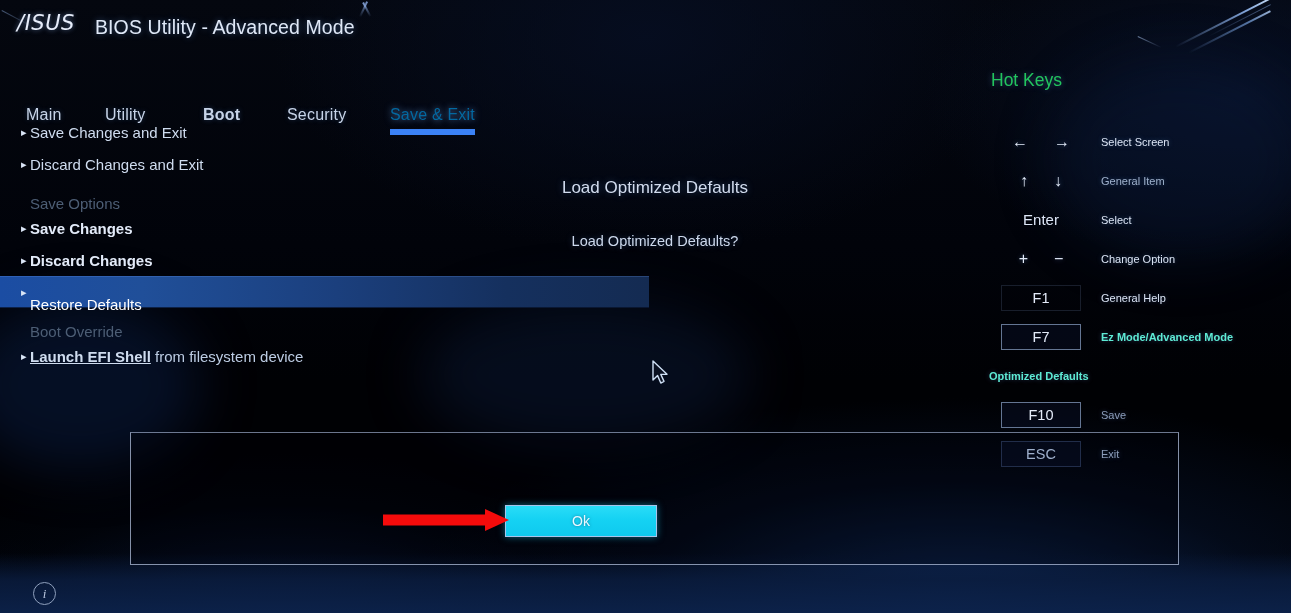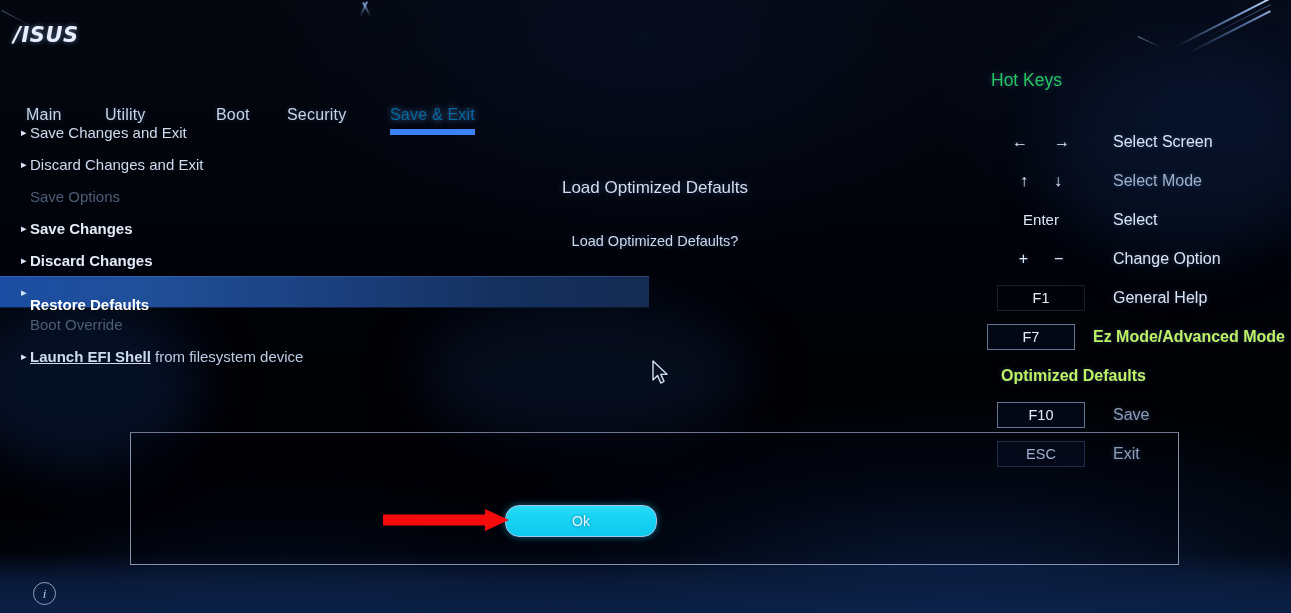--- a/index.html
+++ b/index.html
@@ -48,26 +48,26 @@
   }
 
   
   .header {
     position: absolute;
     left: 0; top: 0;
     width: 100%; height: 58px;
   }
   .asus-logo {
     position: absolute;
-    left: 8px; top: 22px;
+    left: 8px; top: 10px;
     width: 76px; height: 26px;
     display: flex;
     align-items: center;
     justify-content: center;
-    font-weight: bold;
+    font-weight: normal;
     font-size: 21px;
     letter-spacing: 0.5px;
     color: #e8eefb;
     font-style: italic;
     font-family: "DejaVu Sans", sans-serif;
     text-shadow: 0 0 5px rgba(150,190,255,0.55);
   }
   .app-title {
     position: absolute;
     left: 95px; top: 16px;
@@ -125,28 +125,28 @@
   }
   .menu-row .caret {
     position: absolute;
     left: 21px;
     font-size: 11px;
     color: #dbe6f7;
     line-height: 1;
   }
   .menu-row .label { margin-left: 8px; }
   .menu-row.bold .label { font-weight: bold; color: #e3ebf9; }
-  .menu-row.dim { color: #4d5e75; }
+  .menu-row.dim { color: #4d5e75; align-items: flex-end; }
   .menu-row.dim .label { margin-left: 8px; color: #4d5e75; }
   .menu-row.selected {
     background: linear-gradient(90deg, #1b4da3 0%, #204f99 22%, #1b3f7d 52%, #15305e 78%, #142b52 100%);
     width: 627px;
     box-shadow: inset 0 1px 0 rgba(120,170,255,0.22), inset 0 -1px 0 rgba(5,14,34,0.7);
   }
-  .menu-row.selected .label { font-weight: bold; color: #ffffff; margin-top: 24px; }
+  .menu-row.selected .label { font-weight: normal; color: #ffffff; margin-top: 24px; }
   .menu-row .label .lead { font-weight: bold; text-decoration: underline; }
   .menu-row .label .tail { font-weight: normal; color: #bccce3; }
 
   
   .dlg-title {
     position: absolute;
     left: 0; top: 178px;
     width: 1310px;
     text-align: center;
     font-size: 17px;
@@ -178,21 +178,20 @@
     width: 100%; height: 100%;
   }
   .btn {
     position: absolute;
     top: 72px;
     height: 30px;
     display: flex;
     align-items: center;
     justify-content: center;
     font-size: 14px;
-    border-radius: 14px;
   }
   .btn-ok {
     left: 374px;
     width: 150px;
     background: linear-gradient(180deg, #2adcf7 0%, #15d2f3 45%, #0fc9ee 100%);
     border: 1px solid #a8c4ea;
     color: #eaf7ff;
     text-shadow: 0 0 3px rgba(0,40,70,0.5);
     box-shadow: 0 0 7px rgba(30,200,240,0.5);
   }
@@ -232,39 +231,39 @@
     color: #dde6f6;
     font-size: 15px;
   }
   .hk-glyph {
     font-size: 16px;
     color: #e2eaf8;
     text-shadow: 0 0 5px rgba(120,170,240,0.45);
     line-height: 1;
   }
   .hk-box {
-    width: 88px; height: 26px;
+    width: 80px; height: 26px;
     display: flex; align-items: center; justify-content: center;
     border: 1px solid rgba(160,185,225,0.62);
     background: rgba(8,16,40,0.45);
     font-size: 14.5px;
     color: #e4ebf9;
     box-sizing: border-box;
   }
   .hk-box.noborder { border-color: rgba(120,145,190,0.20); background: transparent; }
   .hk-box.faded { border-color: rgba(90,115,165,0.35); color: #9fb0cc; }
   .hk-desc {
-    margin-left: 16px;
-    font-size: 16px;
+    margin-left: 4px;
+    font-size: 11px;
     color: #dbe4f4;
     white-space: nowrap;
     text-shadow: 0 0 5px rgba(110,160,230,0.35);
   }
   .hk-desc.dim { color: #9eb0cb; }
-  .hk-desc.bold { font-weight: bold; color: #bef264; }
+  .hk-desc.bold { font-weight: bold; color: #5eead4; }
   .hk-desc.faded { color: #8c9dba; }
 
   
   .info-icon {
     position: absolute;
     left: 33px; top: 582px;
     width: 21px; height: 21px;
     border: 1.5px solid #8fa0bd;
     border-radius: 50%;
     display: flex;
@@ -293,26 +292,27 @@
   <div class="diag" style="left:1175px; top:46px; width:105px; height:2px; background:linear-gradient(90deg, rgba(70,120,200,0) 0%, rgba(150,190,250,0.85) 75%, rgba(200,225,255,0.95) 100%); transform: rotate(-27deg);"></div>
   <div class="diag" style="left:1188px; top:52px; width:92px; height:2px; background:linear-gradient(90deg, rgba(60,110,190,0) 0%, rgba(130,175,240,0.65) 75%, rgba(185,215,255,0.8) 100%); transform: rotate(-27deg);"></div>
   <div class="diag" style="left:1208px; top:36px; width:70px; height:1px; background:linear-gradient(90deg, rgba(60,110,190,0) 0%, rgba(140,180,240,0.5) 100%); transform: rotate(-27deg);"></div>
   <div class="diag" style="left:1138px; top:36px; width:26px; height:1px; background:linear-gradient(90deg, rgba(180,210,255,0.55) 0%, rgba(60,110,190,0) 100%); transform: rotate(25deg);"></div>
   <div class="diag" style="left:2px; top:10px; width:36px; height:1px; background:linear-gradient(90deg, rgba(150,185,240,0.45) 0%, rgba(40,80,150,0) 100%); transform: rotate(28deg);"></div>
   <div class="diag" style="left:364px; top:2px; width:16px; height:2px; background:linear-gradient(90deg, rgba(150,185,245,0.85) 0%, rgba(60,100,180,0) 100%); transform: rotate(62deg);"></div>
   <div class="diag" style="left:368px; top:2px; width:17px; height:2px; background:linear-gradient(90deg, rgba(150,185,245,0.8) 0%, rgba(60,100,180,0) 100%); transform: rotate(115deg);"></div>
 
   <div class="header">
     <div class="asus-logo">/ISUS</div>
+    <div class="app-title">BIOS Utility - Advanced Mode</div>
   </div>
 
   <div class="navbar">
     <div class="nav-tab" style="left:26px;">Main</div>
     <div class="nav-tab" style="left:105px;">Utility</div>
-    <div class="nav-tab" style="left:216px;">Boot</div>
+    <div class="nav-tab" style="left:203px;font-weight:bold;">Boot</div>
     <div class="nav-tab" style="left:287px;">Security</div>
     <div class="nav-tab active" style="left:390px;">Save &amp; Exit</div>
   </div>
   <div class="hotkeys-title">Hot Keys</div>
 
   <div class="menu">
 
     <div class="menu-row">
       <span class="caret">▸</span>
       <span class="label">Save Changes and Exit</span>
@@ -375,21 +375,21 @@
         <span class="hk-glyph">→</span>
       </div>
       <div class="hk-desc">Select Screen</div>
     </div>
 
     <div class="hk-row">
       <div class="hk-keys">
         <span class="hk-glyph">↑</span>
         <span class="hk-glyph">↓</span>
       </div>
-      <div class="hk-desc dim">Select Mode</div>
+      <div class="hk-desc dim">General Item</div>
     </div>
 
     <div class="hk-row">
       <div class="hk-keys">
         <span>Enter</span>
       </div>
       <div class="hk-desc">Select</div>
     </div>
 
     <div class="hk-row">

